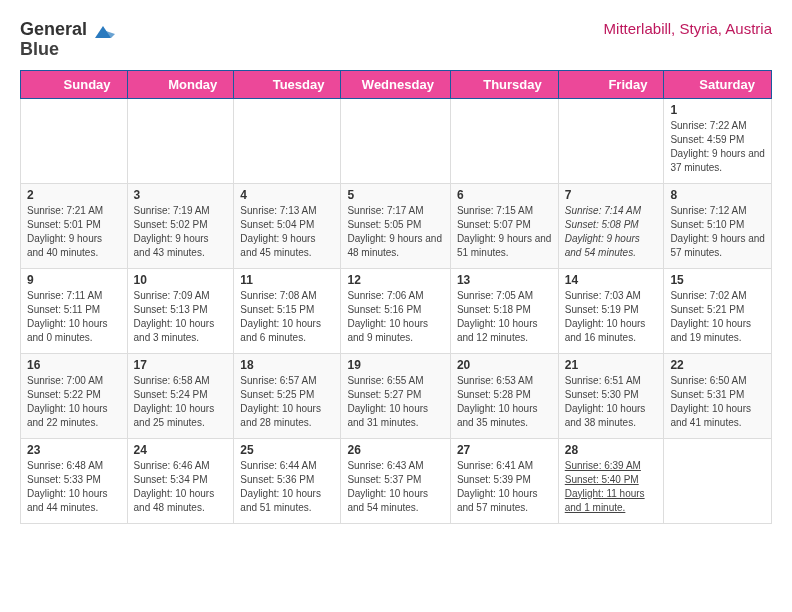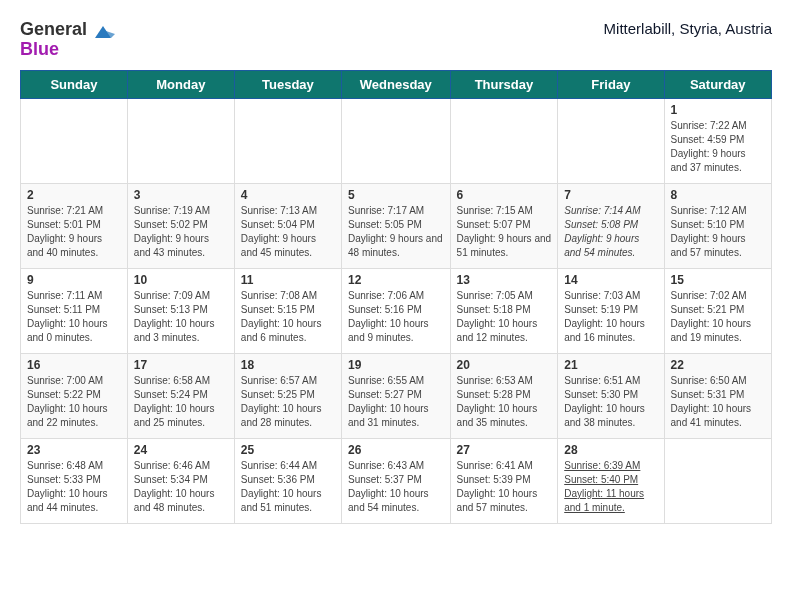--- a/index.html
+++ b/index.html
@@ -32,34 +32,34 @@
     .title-section {
       text-align: right;
     }
     .month-year {
       font-size: 32px;
       font-weight: bold;
       color: #333;
     }
     .location {
       font-size: 15px;
-      color: #0f172a;
+      color: #be185d;
     }
     .calendar {
       width: 100%;
       border-collapse: collapse;
       border: 1px solid #ccc;
     }
     .calendar th {
-      background-color: #0f766e;
+      background-color: #ec4899;
       color: #fff;
       font-size: 13px;
       font-weight: bold;
-      padding: 6px 8px;
-      text-align: center;
+      padding: 6px 16px;
+      text-align: right;
       border: 1px solid #1a5a9f;
     }
     .calendar td {
       vertical-align: top;
       border: 1px solid #ddd;
       padding: 4px 6px;
       font-size: 10px;
       color: #333;
       width: 110px;
       min-height: 80px;
@@ -86,21 +86,21 @@
       height: 85px;
     }
   </style>
 </head>
 <body>
 
 <div class="header">
   <div class="logo">
     <div class="logo-text">
       <span style="font-size:18px;font-weight:bold;color:#333;">General</span>
-      <span style="font-size:18px;font-weight:bold;color:#a21caf;">Blue</span>
+      <span style="font-size:18px;font-weight:bold;color:#404040;">Blue</span>
     </div>
     <svg class="logo-icon" viewBox="0 0 24 24" xmlns="http://www.w3.org/2000/svg">
       <polygon points="4,18 12,6 20,18" fill="#2a7abf"></polygon>
       <polygon points="12,10 20,18 24,14" fill="#2a7abf" opacity="0.7"></polygon>
     </svg>
   </div>
   <div class="title-section">
     <div class="location">Mitterlabill, Styria, Austria</div>
   </div>
 </div>

